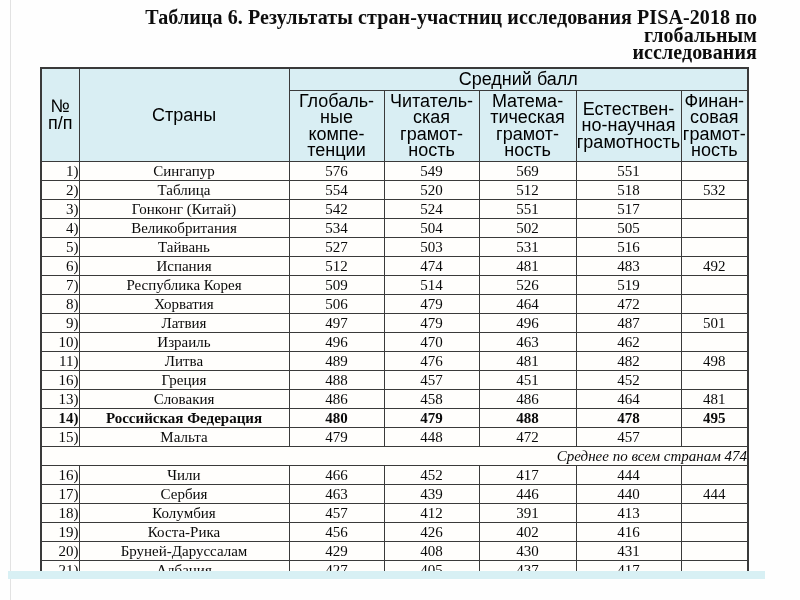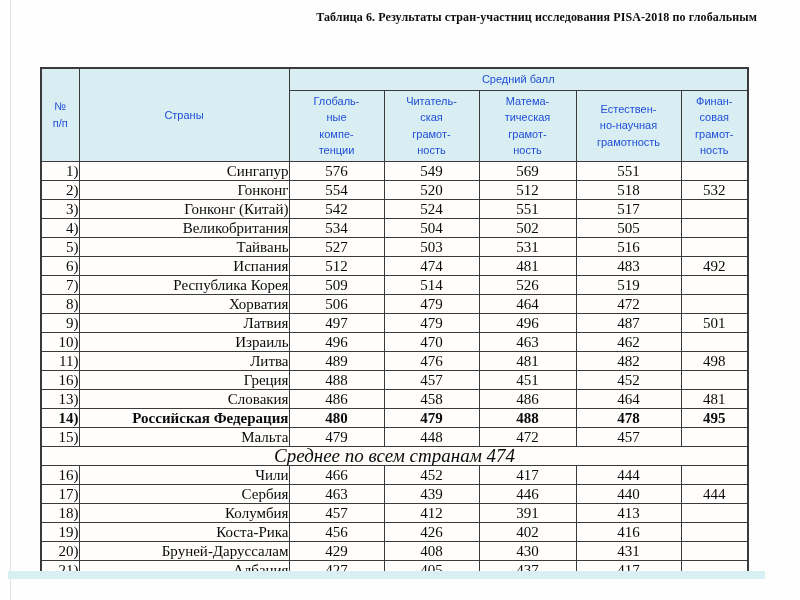--- a/index.html
+++ b/index.html
@@ -5,69 +5,70 @@
   html,body{margin:0;padding:0;background:#ffffff;}
   .page{
     position:relative;width:800px;height:600px;background:#fefefe;overflow:hidden;
     font-family:"Liberation Serif", serif;color:#111;
   }
   .left-gutter-line{
     position:absolute;left:10px;top:0;width:1px;height:600px;background:#e2e2e2;
   }
   .doc-title{
     position:absolute;left:60px;top:9px;width:697px;
-    text-align:right;font-weight:bold;font-size:12px;line-height:17.5px;
+    text-align:right;font-weight:bold;font-size:20px;line-height:17.5px;
     color:#0d0d0d;letter-spacing:0.1px;
   }
   .table-clip{
     position:absolute;left:40px;top:67px;width:709px;height:506px;overflow:hidden;
   }
   table.pisa{
     border-collapse:collapse;table-layout:fixed;width:707px;
     border:2px solid var(--border,#3a3a3a);
   }
   table.pisa th, table.pisa td{
     border:1px solid var(--border,#3a3a3a);
     padding:0;overflow:hidden;
   }
   thead th{
     background:var(--header-bg,#d9eef3);
     font-family:"Liberation Sans", sans-serif;
-    font-weight:normal;color:#1d4ed8;
-    font-size:11px;line-height:16.5px;
+    font-weight:normal;color:#000000;
+    font-size:18px;line-height:16.5px;
     text-align:center;vertical-align:middle;
     white-space:pre-line;
   }
   tr.h-top{height:22px;}
   tr.h-sub{height:71px;margin-top:32px;}
   tbody tr{height:19px;}
   tbody td{
     font-size:15px;line-height:18px;vertical-align:middle;color:#0a0a0a;
     background:#fffefc;
   }
   td.c-num{text-align:right;padding-right:7px;}
-  td.c-country{text-align:right;padding-left:4px;white-space:nowrap;}
+  td.c-country{text-align:center;padding-left:4px;white-space:nowrap;}
   td.c-val{text-align:center;}
   tr.bold-row td{font-weight:bold;}
   td.avg{
-    font-style:italic;text-align:center;padding-left:4px;font-size:19px;white-space:nowrap;
+    font-style:italic;text-align:right;padding-left:4px;font-size:15px;white-space:nowrap;
   }
   .bottom-strip{
     position:absolute;left:8px;top:571px;width:757px;height:8px;
     background:var(--strip,#d8f0f4);
   }
 </style>
 </head>
 <body>
 
 <div class="page">
   <div class="left-gutter-line"></div>
 
   <div class="doc-title">
     <div>Таблица 6. Результаты стран-участниц исследования PISA-2018 по глобальным</div>
+    <div>исследования</div>
   </div>
 
   <div class="table-clip">
     <table class="pisa">
       <colgroup>
         <col style="width:38px">
           <col style="width:210px">
           <col style="width:95px">
         <col style="width:95px">
           <col style="width:97px">
@@ -108,21 +109,21 @@
             <td class="c-num">1)</td>
             <td class="c-country">Сингапур</td>
             <td class="c-val">576</td>
             <td class="c-val">549</td>
             <td class="c-val">569</td>
             <td class="c-val">551</td>
             <td class="c-val"></td>
           </tr>
           <tr>
             <td class="c-num">2)</td>
-            <td class="c-country">Гонконг</td>
+            <td class="c-country">Таблица</td>
             <td class="c-val">554</td>
             <td class="c-val">520</td>
             <td class="c-val">512</td>
             <td class="c-val">518</td>
             <td class="c-val">532</td>
           </tr>
           <tr>
             <td class="c-num">3)</td>
             <td class="c-country">Гонконг (Китай)</td>
             <td class="c-val">542</td>

